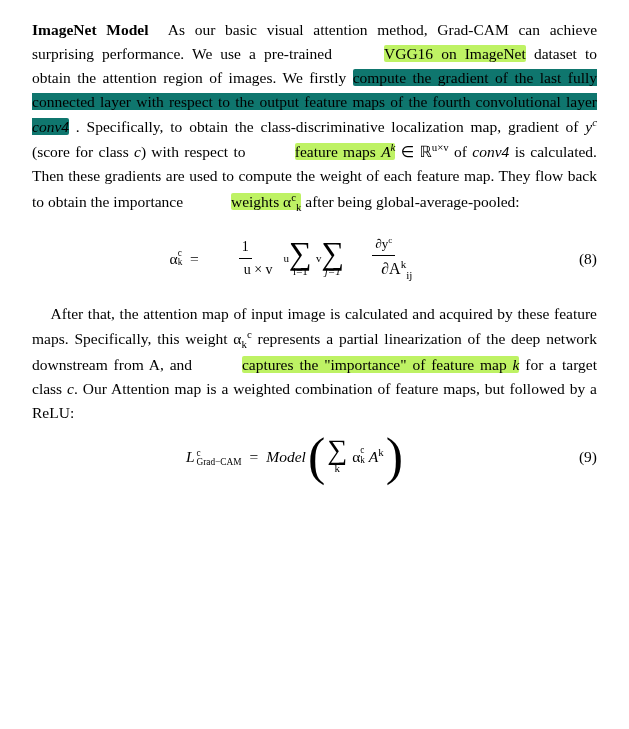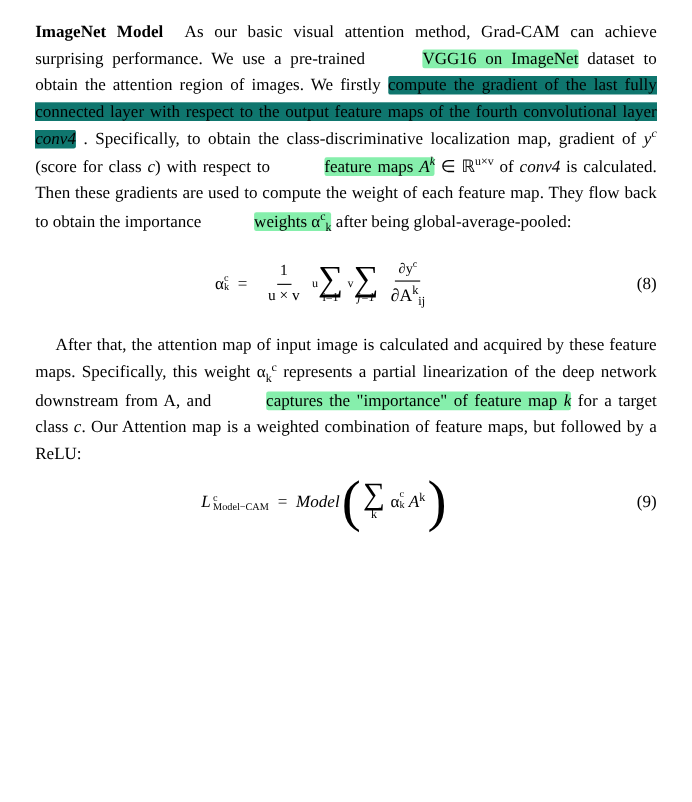--- a/index.html
+++ b/index.html
@@ -7,21 +7,21 @@
       background: #fff;
       font-family: "Times New Roman", Times, serif;
       font-size: 15.5px;
       line-height: 1.55;
       color: #000;
       width: 629px;
       min-height: 729px;
       padding: 18px 32px 18px 32px;
     }
     .highlight-blue {
-      background-color: #86efac;
+      background-color: #bef264;
       border-radius: 2px;
       margin-left: 44px;
     }
     .highlight-green {
       background-color: #0f766e;
       border-radius: 2px;
     }
     .bold { font-weight: bold; }
     .italic { font-style: italic; }
     p {
@@ -36,20 +36,21 @@
       margin: 0 4px;
     }
     .fraction .num {
       border-bottom: 1px solid #000;
       padding: 0 3px;
       font-size: 14px;
     }
     .fraction .den {
       padding: 0 3px;
       font-size: 14px;
+      margin-left: 26px;
     }
     .sup { vertical-align: super; font-size: 0.7em; }
     .sub { vertical-align: sub; font-size: 0.7em; }
     .big-paren {
       font-size: 52px;
       line-height: 0.85;
       vertical-align: middle;
       font-weight: 100;
     }
     .eq-row {
@@ -125,21 +126,21 @@
   <p>
     &nbsp;&nbsp;&nbsp;&nbsp;After that, the attention map of input image is calculat­ed and acquired by these feature maps. Specifically, this weight α<span style="font-size:0.7em;vertical-align:sub;">k</span><span style="font-size:0.7em;vertical-align:super;">c</span> represents a partial linearization of the deep net­work downstream from A, and <span class="highlight-blue">captures the "importance" of feature map <span class="italic">k</span></span> for a target class <span class="italic">c</span>. Our Attention map is a weighted combination of feature maps, but followed by a ReLU:
   </p>
 
   <div class="eq-row" style="margin-top:10px;">
     <div class="eq-content" style="gap:2px;">
 
       <span style="font-style:italic;">L</span>
       <span style="display:inline-flex;flex-direction:column;font-size:0.6em;line-height:1;vertical-align:top;margin-top:2px;">
         <span>c</span>
-        <span>Model−CAM</span>
+        <span>Grad−CAM</span>
       </span>
       <span style="margin:0 6px;">=</span>
       <span><span class="italic">Model</span></span>
 
       <span class="big-paren">(</span>
 
       <span style="display:inline-flex;flex-direction:column;align-items:center;vertical-align:middle;">
         <span style="font-size:28px;line-height:1;">∑</span>
         <span style="font-size:11px;margin-top:-4px;">k</span>
       </span>

